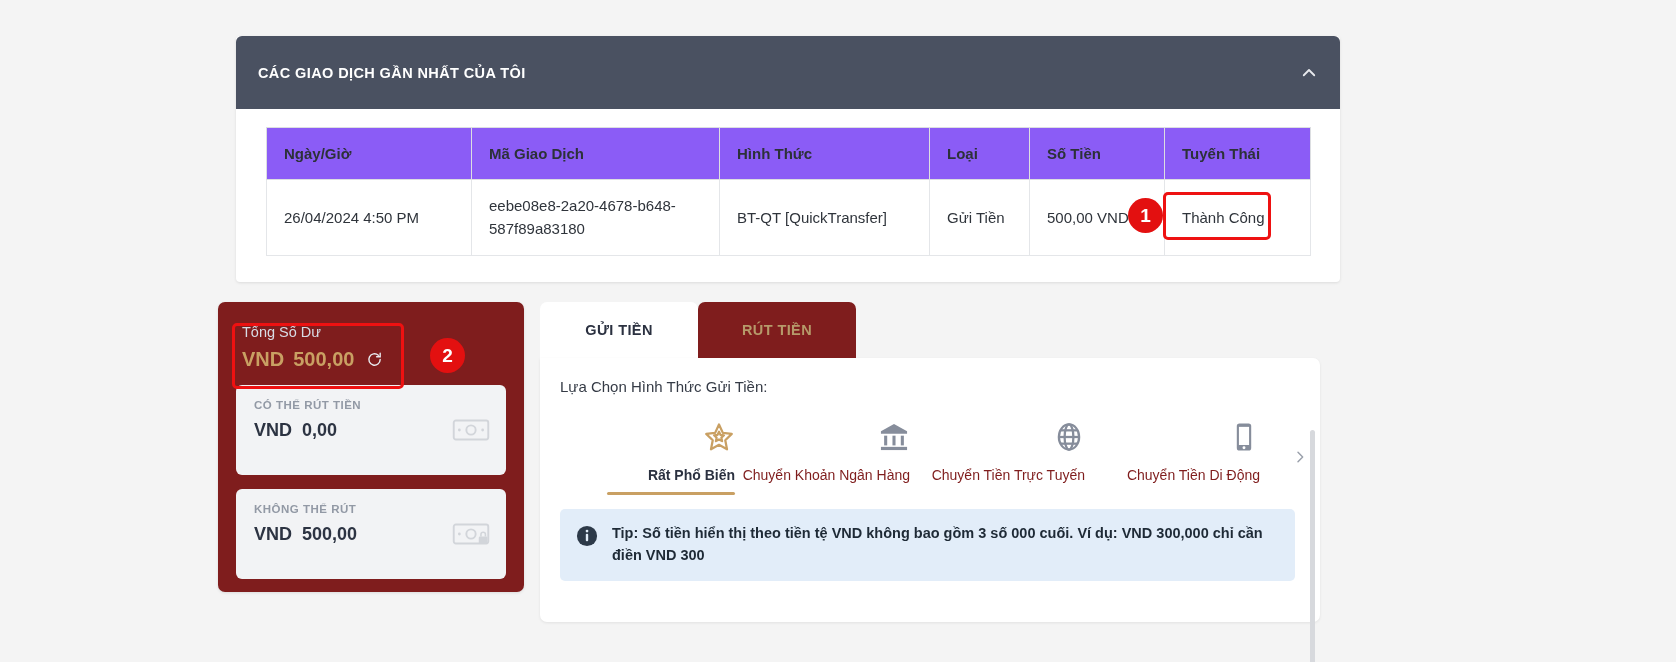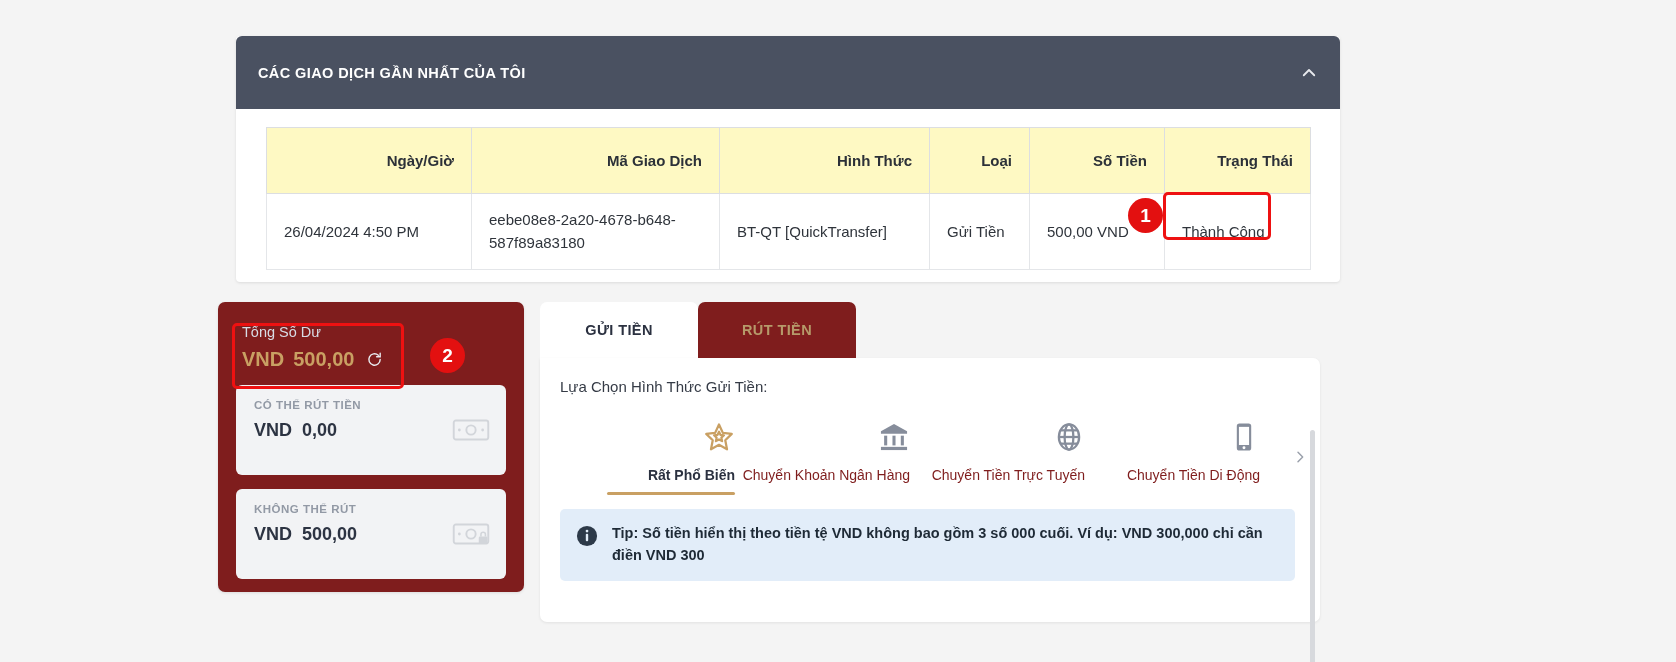--- a/index.html
+++ b/index.html
@@ -26,23 +26,23 @@
     border-radius: 6px 6px 0 0;
   }
   .tx-head-title {
     color: #ffffff; font-size: 14.5px; font-weight: bold; letter-spacing: .4px;
   }
   .chev-up { width: 18px; height: 18px; color: #e8eaee; }
   .tx-body { padding: 18px 30px 0 30px; }
 
   table.tx { width: 1044px; border-collapse: collapse; table-layout: fixed; }
   table.tx th {
-    background: #fef9c3; border: 1px solid #dcdee1;
+    background: #8b5cf6; border: 1px solid #dcdee1;
     font-size: 15px; color: #2c3138; font-weight: bold;
-    text-align: right; padding: 24px 17px; vertical-align: middle;
+    text-align: left; padding: 17px 17px; vertical-align: middle;
   }
   table.tx td {
     border: 1px solid #e4e6e9; font-size: 15px; color: #2f343b;
     padding: 14px 17px; vertical-align: middle; line-height: 1.55;
   }
   .col-dt   { width: 205px; }
   .col-code { width: 248px; }
   .col-type { width: 210px; }
   .col-kind { width: 100px; }
   .col-amt  { width: 135px; }
@@ -164,21 +164,21 @@
             <col class="col-amt">
             <col class="col-st">
         </colgroup>
         <thead>
           <tr>
             <th>Ngày/Giờ</th>
             <th>Mã Giao Dịch</th>
             <th>Hình Thức</th>
             <th>Loại</th>
             <th>Số Tiền</th>
-            <th>Trạng Thái</th>
+            <th>Tuyến Thái</th>
           </tr>
         </thead>
         <tbody>
           <tr>
             <td>26/04/2024 4:50 PM</td>
             <td>eebe08e8-2a20-4678-b648-587f89a83180</td>
             <td>BT-QT [QuickTransfer]</td>
             <td>Gửi Tiền</td>
             <td>500,00 VND</td>
             <td class="status-ok">Thành Công</td>

